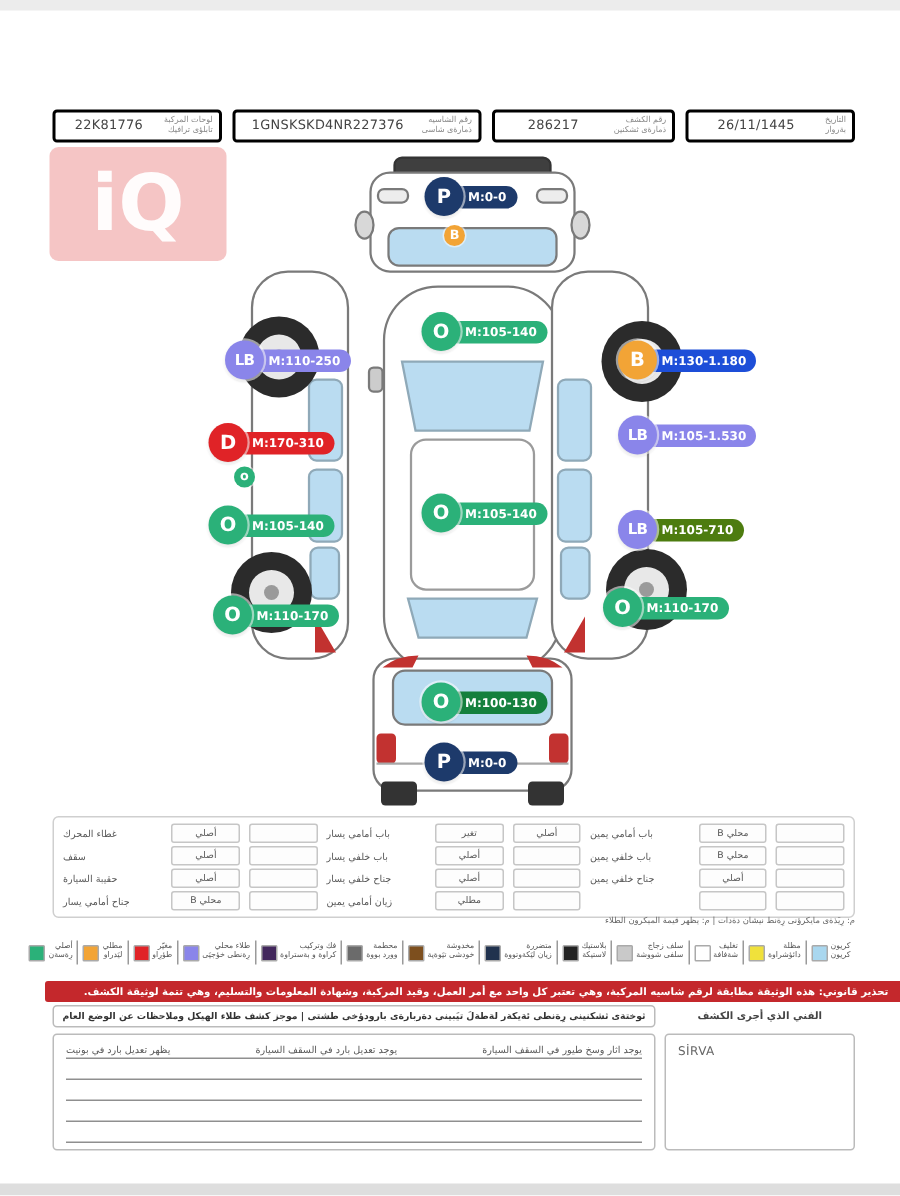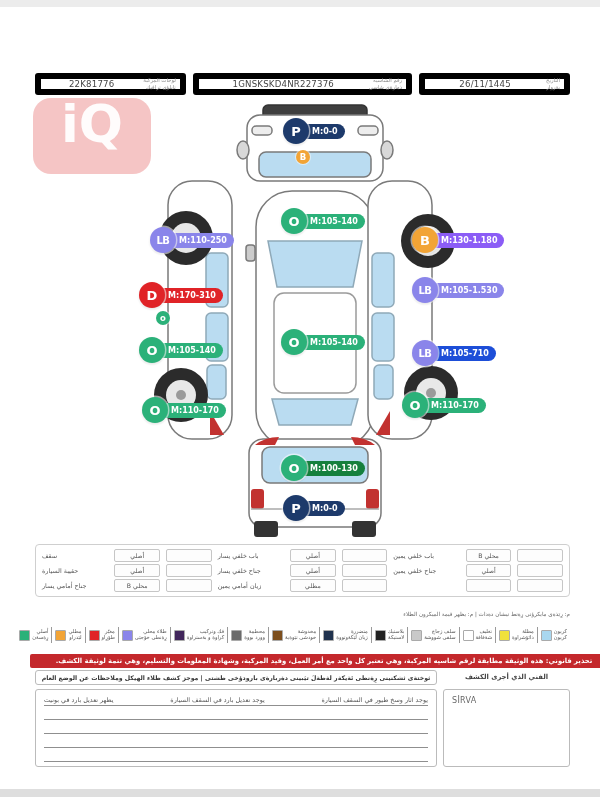--- a/index.html
+++ b/index.html
@@ -9,29 +9,29 @@
   .strip-top{position:absolute;top:0;left:0;right:0;height:7px;background:#ececec;}
   .strip-bottom{position:absolute;bottom:0;left:0;right:0;height:8px;background:#dedede;}
 
   
   .banner{position:absolute;top:42px;left:35px;width:535px;height:26px;background:#235d78;
           color:#fff;display:flex;align-items:center;justify-content:center;
           font-weight:bold;font-size:12.5px;direction:rtl;}
 
   
   .inforow{position:absolute;top:73px;left:35px;width:535px;height:22px;display:flex;direction:rtl;gap:7px;}
-  .infobox{border:6px solid #000000;border-radius:3px;display:flex;direction:rtl;align-items:center;
+  .infobox{border:2px solid #000000;border-radius:3px;display:flex;direction:rtl;align-items:center;
            padding:1px 4px;background:#fff;}
   .infobox .lbl{font-size:5.4px;color:#8a8a8a;text-align:right;line-height:1.25;margin-left:5px;white-space:nowrap;}
   .infobox .val{flex:1;text-align:center;font-size:8.6px;color:#444;letter-spacing:.2px;white-space:nowrap;}
   .ib-date{flex:1.05;} .ib-kashf{flex:1.15;} .ib-vin{flex:1.6;} .ib-plate{flex:1.05;}
 
   
   .wm{position:absolute;top:98px;left:33px;width:118px;height:76px;background:rgba(225,85,85,.34);
-      border-radius:18px;display:flex;justify-content:center;z-index:5;}
+      border-radius:6px;display:flex;align-items:center;justify-content:center;z-index:5;}
   .wm span{color:rgba(255,255,255,.95);font-weight:bold;font-size:52px;line-height:1;
            font-family:"DejaVu Sans",sans-serif;}
 
   
   #diagram{position:absolute;top:95px;left:0;z-index:1;}
   #badges{position:absolute;inset:0;z-index:6;}
   .badge{position:absolute;display:flex;align-items:center;}
   .bc{width:26px;height:26px;border-radius:50%;display:flex;align-items:center;justify-content:center;
       color:#fff;font-weight:bold;font-size:13px;z-index:2;
       box-shadow:0 0 0 1.5px rgba(255,255,255,.55), 0 1px 2px rgba(0,0,0,.25);}
@@ -92,20 +92,27 @@
 
 
   <div class="inforow" id="inforow">
       <div class="infobox ib-date">
        <div class="lbl">
           <div>التاريخ</div>
           <div>بةروار</div>
         </div>
        <div class="val">26/11/1445</div>
      </div>
+      <div class="infobox ib-kashf">
+       <div class="lbl">
+          <div>رقم الكشف</div>
+          <div>ذمارةى ثشكنين</div>
+        </div>
+       <div class="val">286217</div>
+     </div>
       <div class="infobox ib-vin">
        <div class="lbl">
           <div>رقم الشاسيه</div>
           <div>ذمارةى شاسى</div>
         </div>
        <div class="val">1GNSKSKD4NR227376</div>
      </div>
       <div class="infobox ib-plate">
        <div class="lbl">
           <div>لوحات المركبة</div>
@@ -215,45 +222,62 @@
       <div class="badge" style="left:281px;top:329px">
        <span class="bc" style="background:#2bb179">O</span>
         <span class="bp" style="background:#2bb179">M:105-140</span>
      </div>
       <div class="badge" style="left:142px;top:397px">
        <span class="bc" style="background:#2bb179">O</span>
         <span class="bp" style="background:#2bb179">M:110-170</span>
      </div>
       <div class="badge" style="left:412px;top:227px">
        <span class="bc" style="background:#f2a436">B</span>
-        <span class="bp" style="background:#8b5cf6">M:130-1.180</span>
+        <span class="bp" style="background:#1d4ed8">M:130-1.180</span>
      </div>
       <div class="badge" style="left:412px;top:277px">
        <span class="bc two" style="background:#8a85ea">LB</span>
         <span class="bp" style="background:#8a85ea">M:105-1.530</span>
      </div>
       <div class="badge" style="left:412px;top:340px">
        <span class="bc two" style="background:#8a85ea">LB</span>
-        <span class="bp" style="background:#1d4ed8">M:105-710</span>
+        <span class="bp" style="background:#4d7c0f">M:105-710</span>
      </div>
       <div class="badge" style="left:402px;top:392px">
        <span class="bc" style="background:#2bb179">O</span>
         <span class="bp" style="background:#2bb179">M:110-170</span>
      </div>
       <div class="badge" style="left:281px;top:455px">
        <span class="bc" style="background:#2bb179">O</span>
         <span class="bp" style="background:#15803d">M:100-130</span>
      </div>
       <div class="badge" style="left:283px;top:495px">
        <span class="bc" style="background:#1d3a6b">P</span>
         <span class="bp" style="background:#1d3a6b">M:0-0</span>
      </div>
     </div>
 
   <div class="ptable" id="ptable">
+      <div class="trow">
+        <div class="tgroup">
+       <span class="tlabel">غطاء المحرك</span>
+       <span class="tbox">أصلي</span>
+       <span class="tbox"></span>
+     </div>
+        <div class="tgroup">
+       <span class="tlabel">باب أمامي يسار</span>
+       <span class="tbox">تغير</span>
+       <span class="tbox">أصلي</span>
+     </div>
+        <div class="tgroup">
+       <span class="tlabel">باب أمامي يمين</span>
+       <span class="tbox">محلي B</span>
+       <span class="tbox"></span>
+     </div>
+      </div>
       <div class="trow">
         <div class="tgroup">
        <span class="tlabel">سقف</span>
        <span class="tbox">أصلي</span>
        <span class="tbox"></span>
      </div>
         <div class="tgroup">
        <span class="tlabel">باب خلفي يسار</span>
        <span class="tbox">أصلي</span>
        <span class="tbox"></span>

